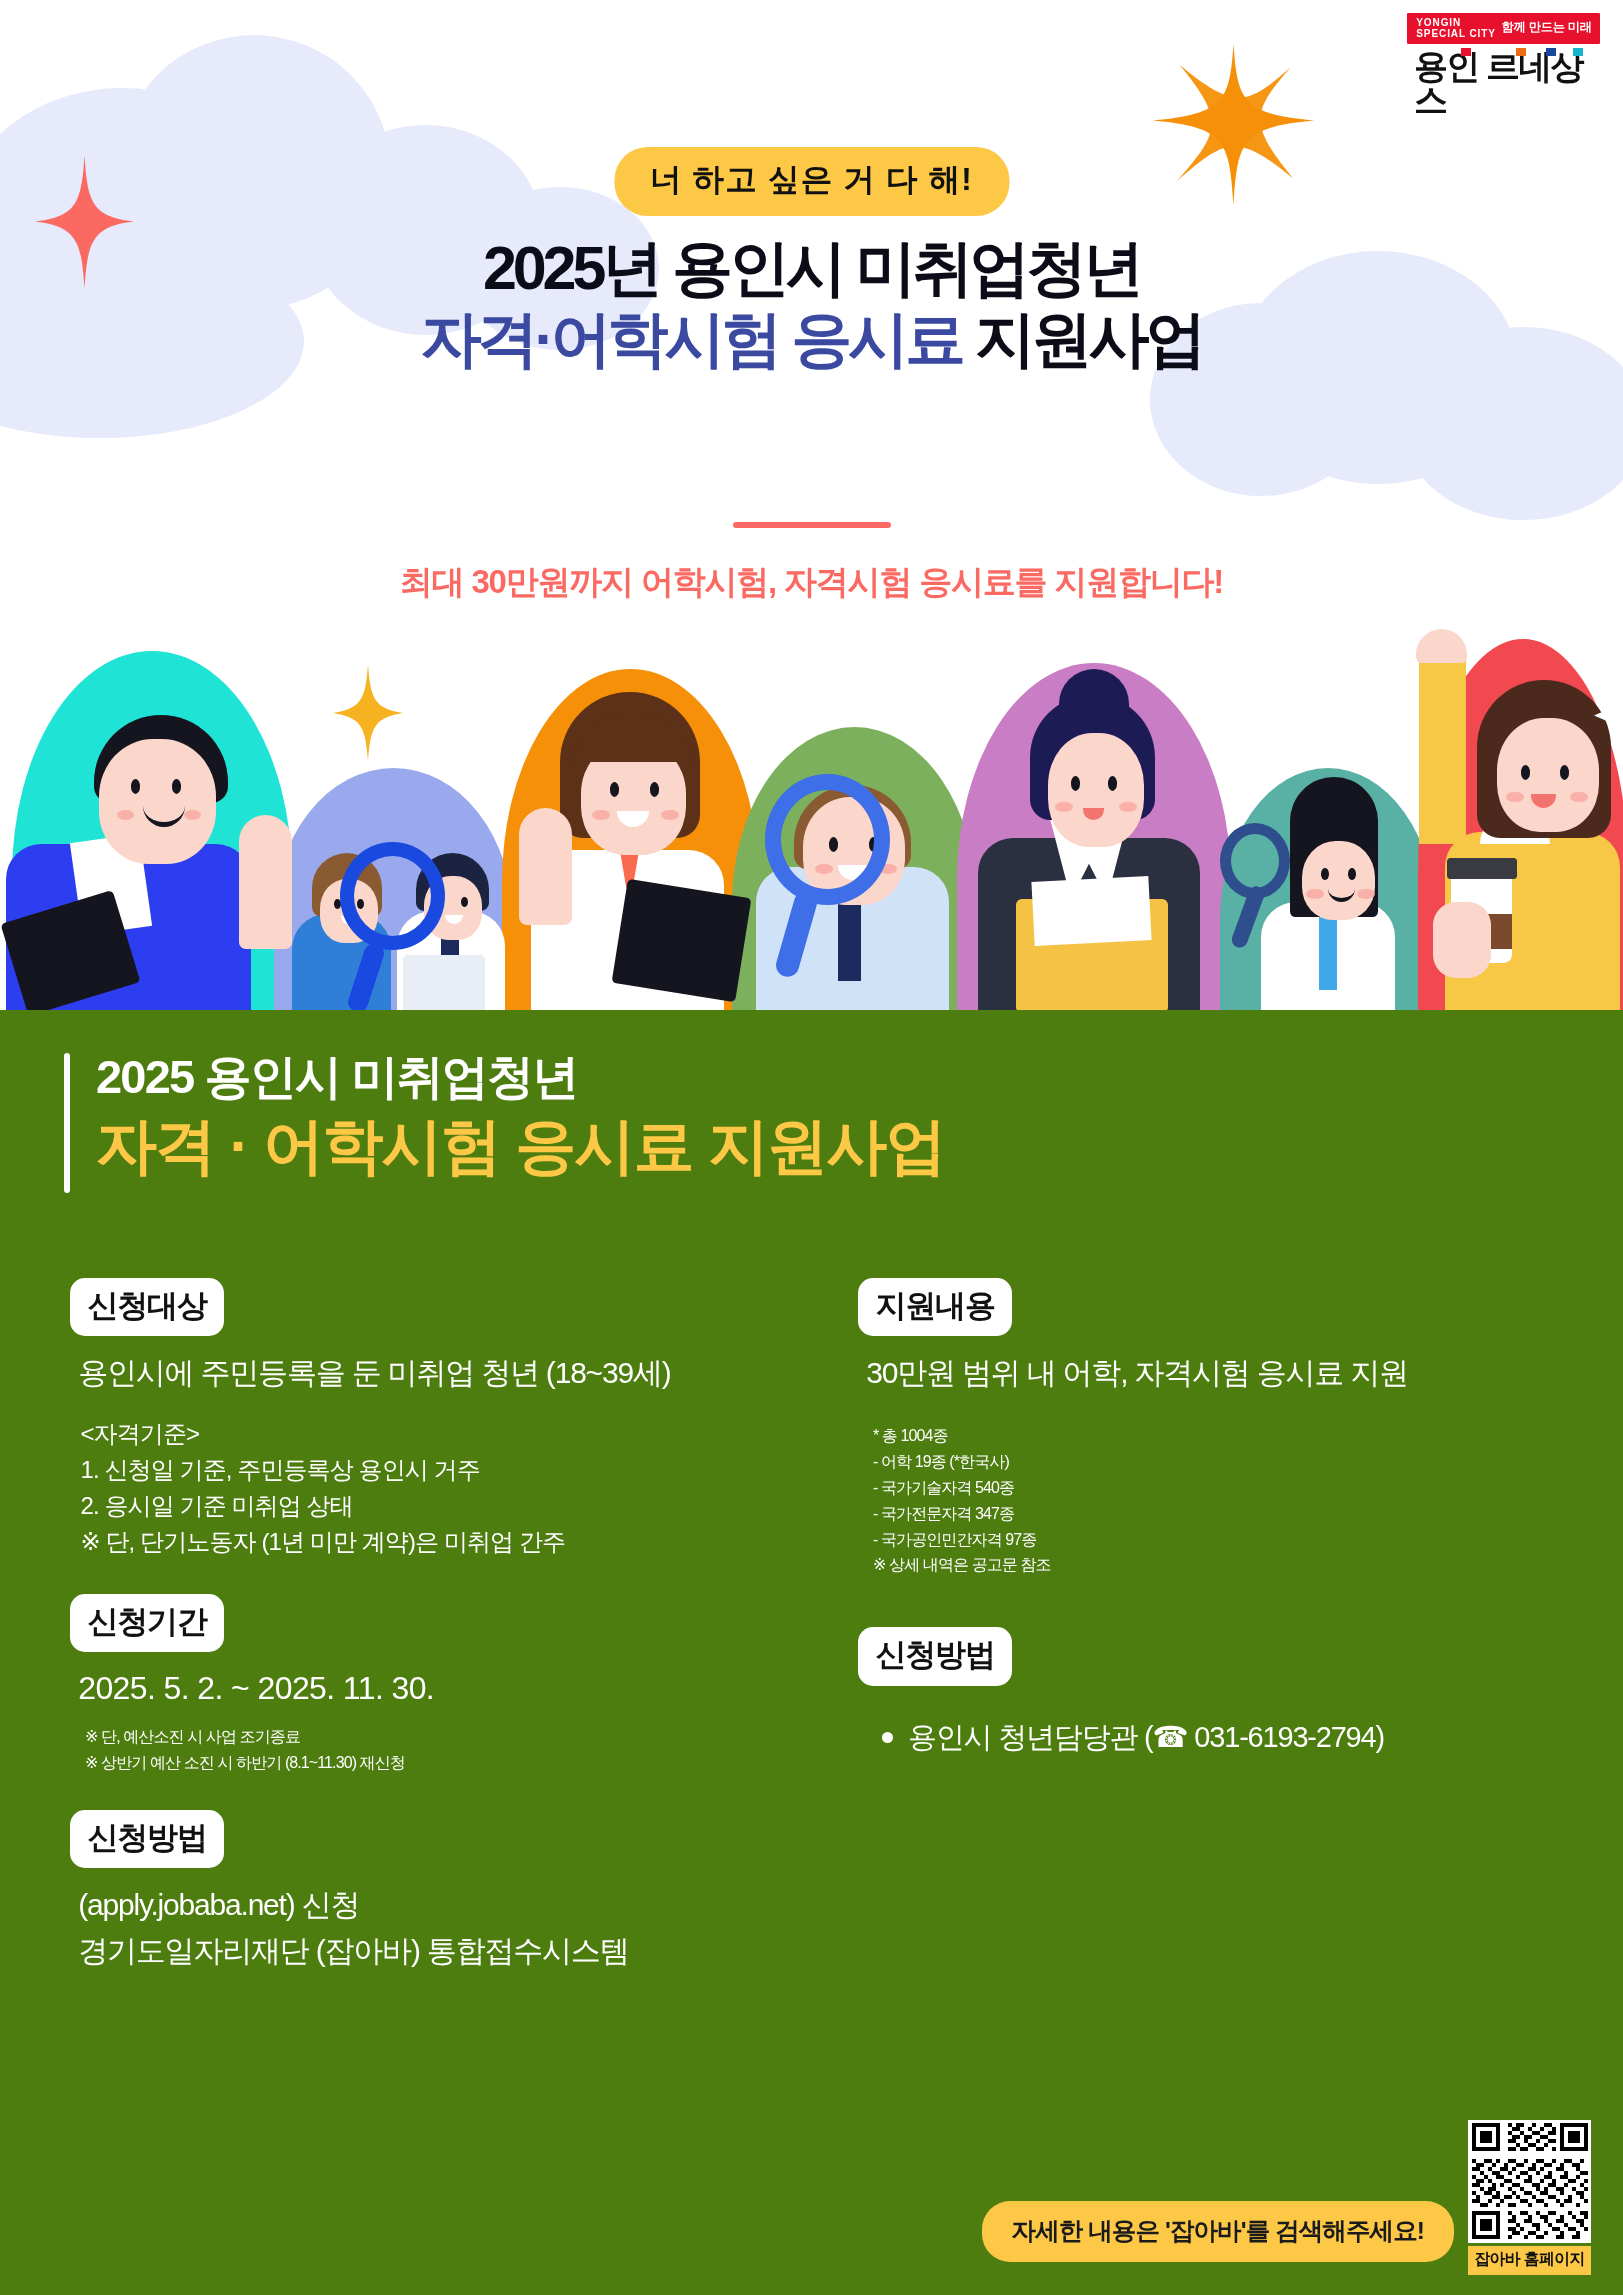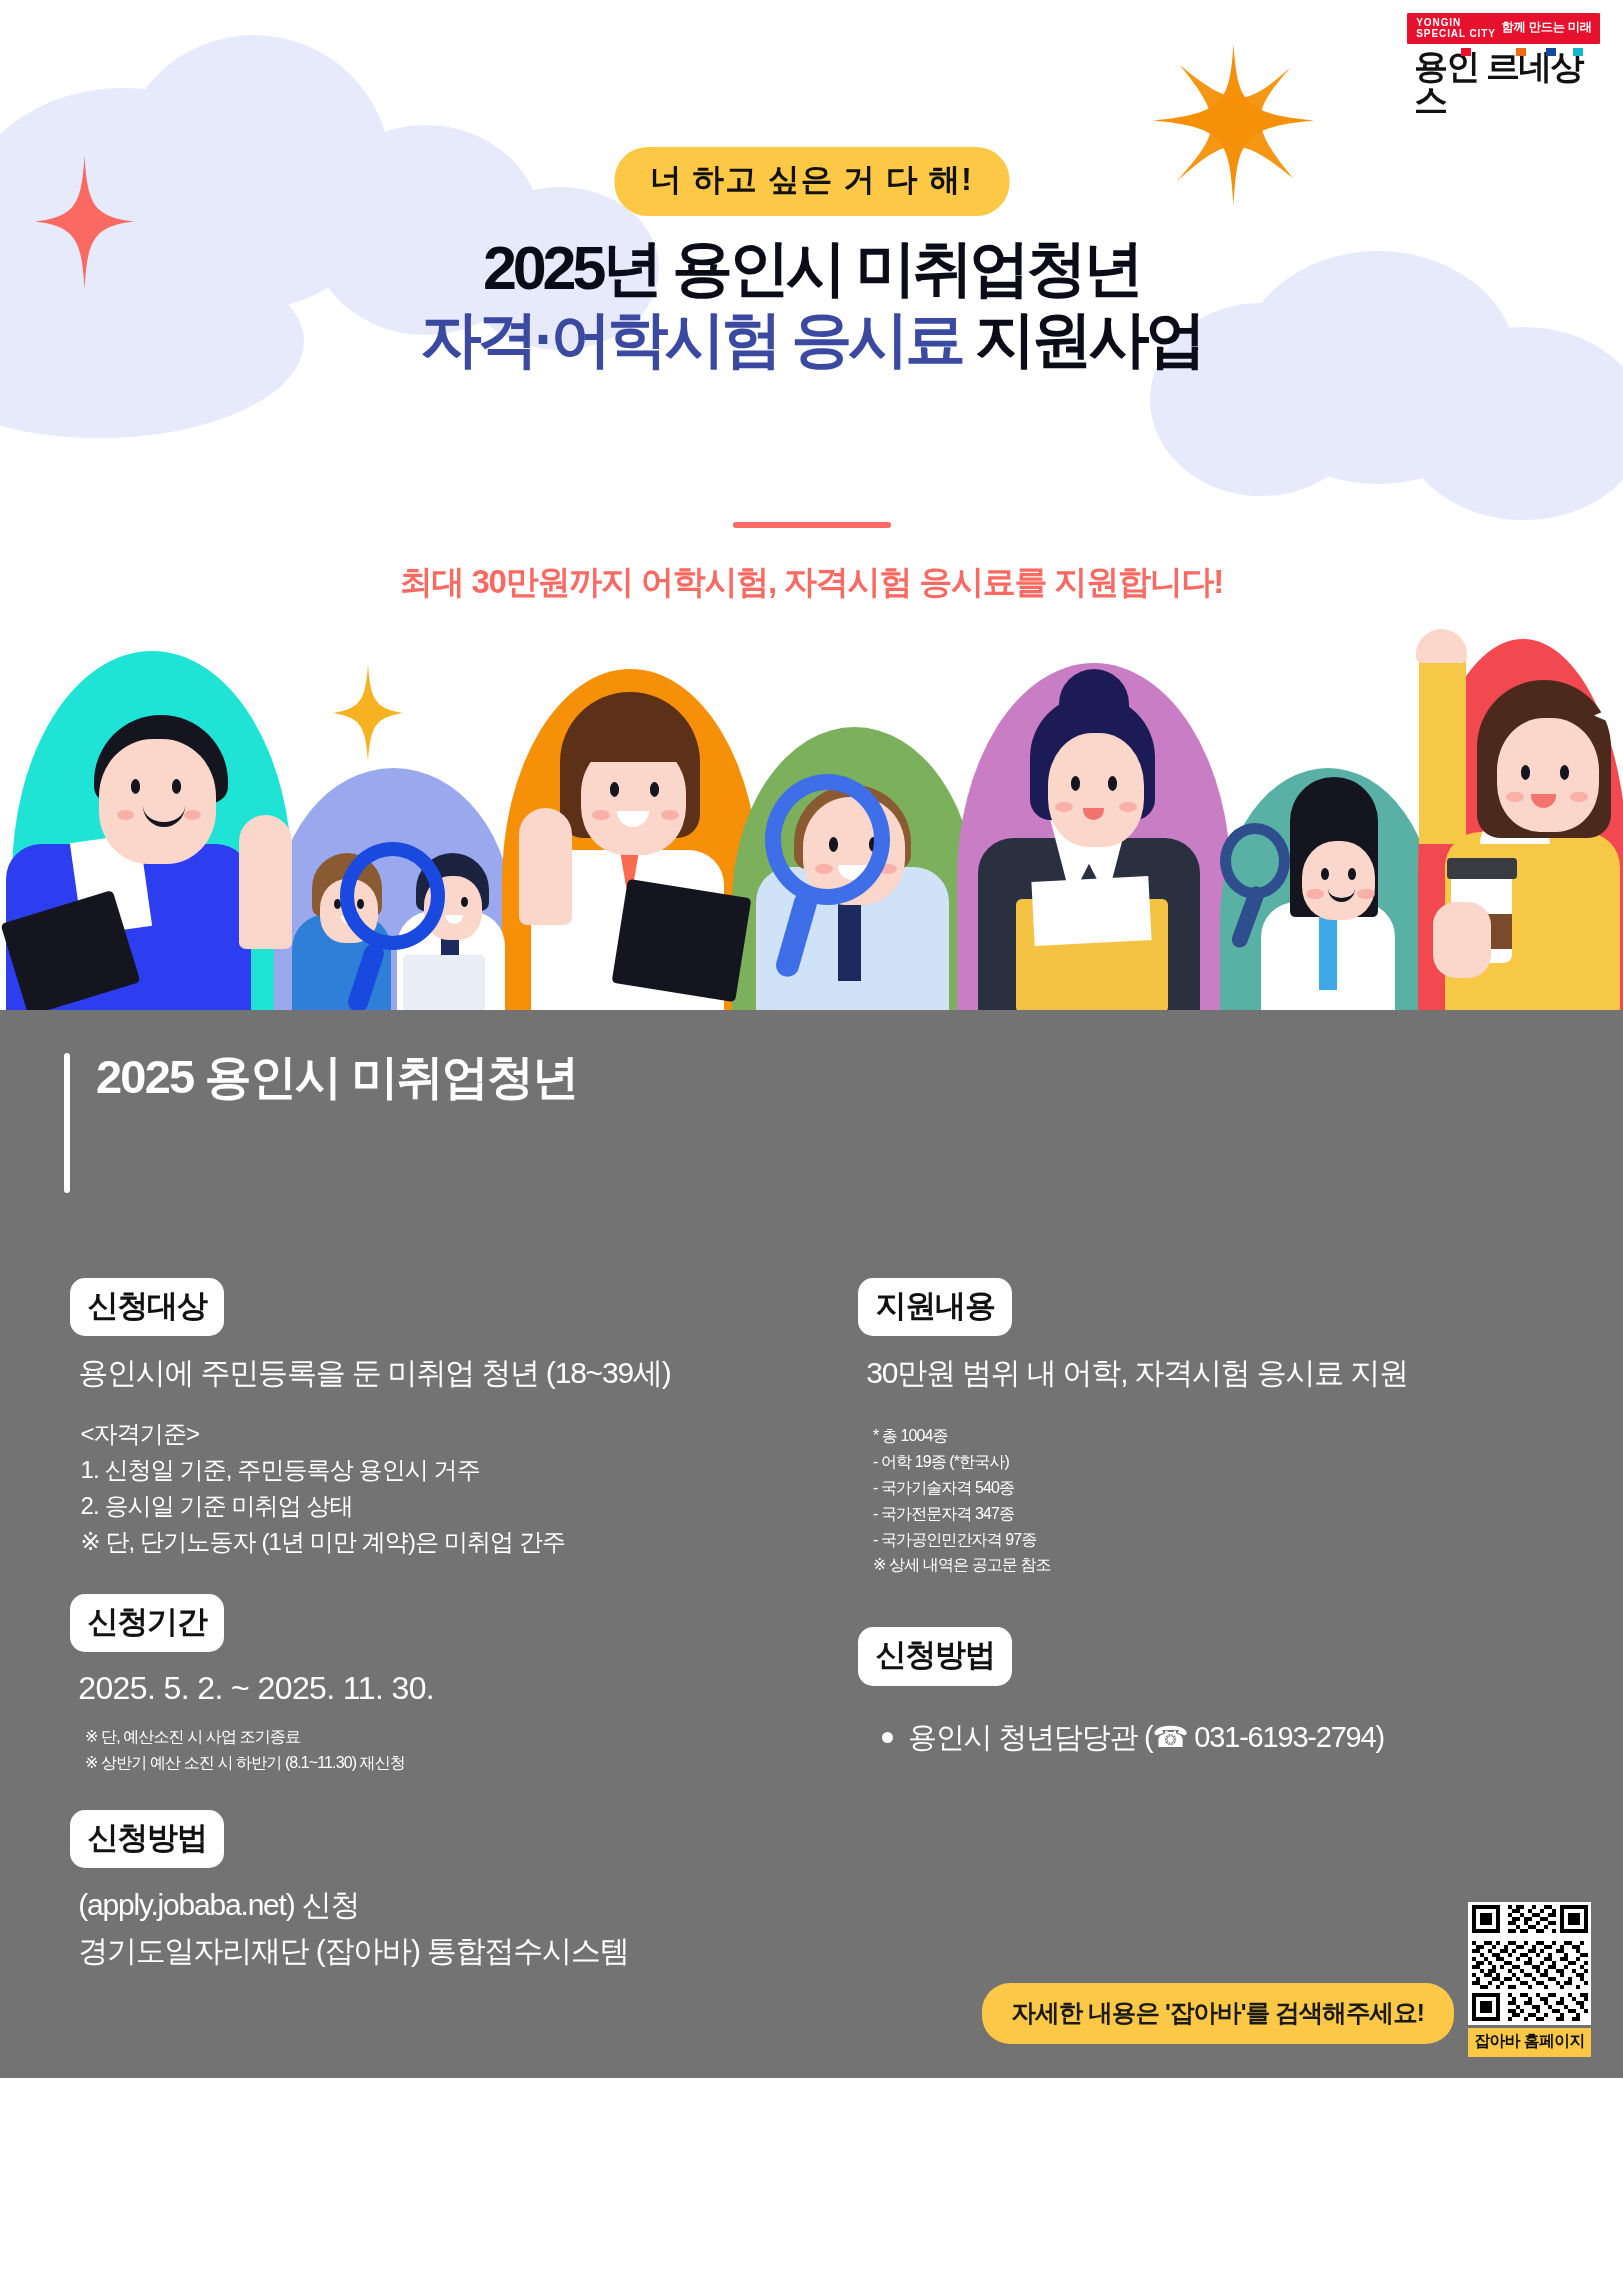--- a/index.html
+++ b/index.html
@@ -183,22 +183,22 @@
   .body { position: absolute; bottom: 0; border-radius: 35px 35px 0 0; }
   .eye { position: absolute; width: 9.3px; height: 15px; border-radius: 50%; background: #15151f; }
   .cheek { position: absolute; width: 17.5px; height: 10.5px; border-radius: 50%; background: #f8a9a3; opacity: .85; }
   .mouth { position: absolute; background: #ffffff; border-radius: 0 0 17.5px 17.5px; }
 
   
   .bottom-section {
     position: absolute;
     left: 0; top: 1010px;
     width: 1623px;
-    height: 1068px;
-    background: #737373;
+    height: 1286px;
+    background: #4d7c0f;
   }
 
   .section-head {
     position: absolute;
     left: 64px;
     top: 38px;
     padding-left: 32px;
   }
   .section-head::before {
     content: "";
@@ -525,20 +525,21 @@
         <div style="position:absolute; left:50px; bottom:64px; width:61px; height:35px; background:#7b4a2c;"></div>
         <div style="position:absolute; left:32px; bottom:35px; width:58px; height:76px; background:#fbd6cb; border-radius:23px;"></div>
       </div>
     </div>
   </div>
 
   <div class="bottom-section">
 
     <div class="section-head">
       <div class="head-small">2025 용인시 미취업청년</div>
+      <div class="head-big">자격 · 어학시험 응시료 지원사업</div>
     </div>
 
     <div class="col-left">
 
       <div class="blk">
         <div class="pill">신청대상</div>
         <div class="lead">용인시에 주민등록을 둔 미취업 청년 (18~39세)</div>
         <ul class="sub-list">
           <li>&lt;자격기준&gt;</li>
           <li>1. 신청일 기준, 주민등록상 용인시 거주</li>

